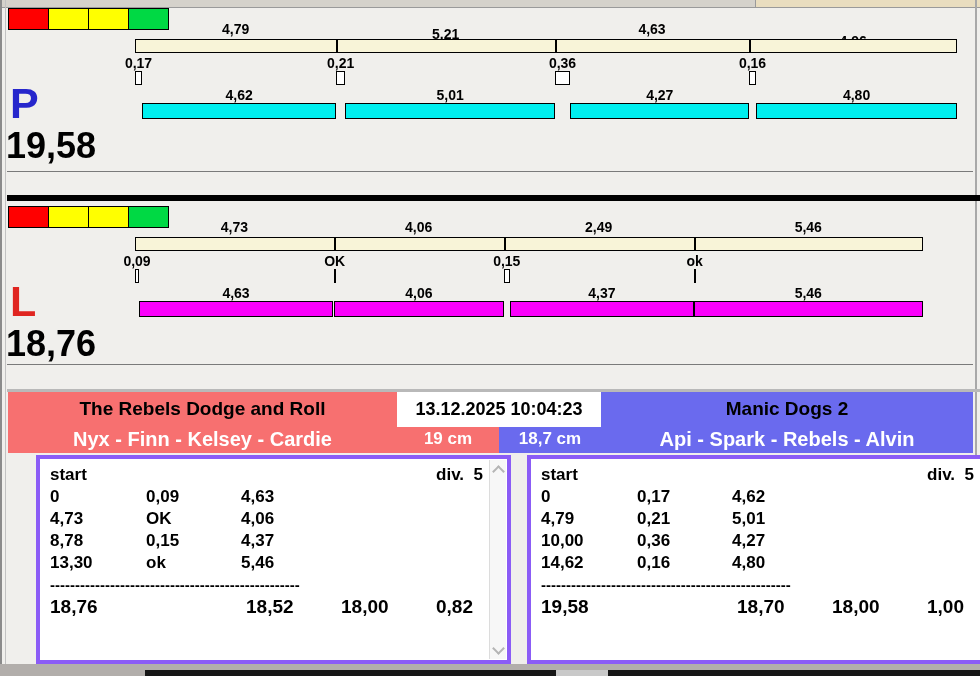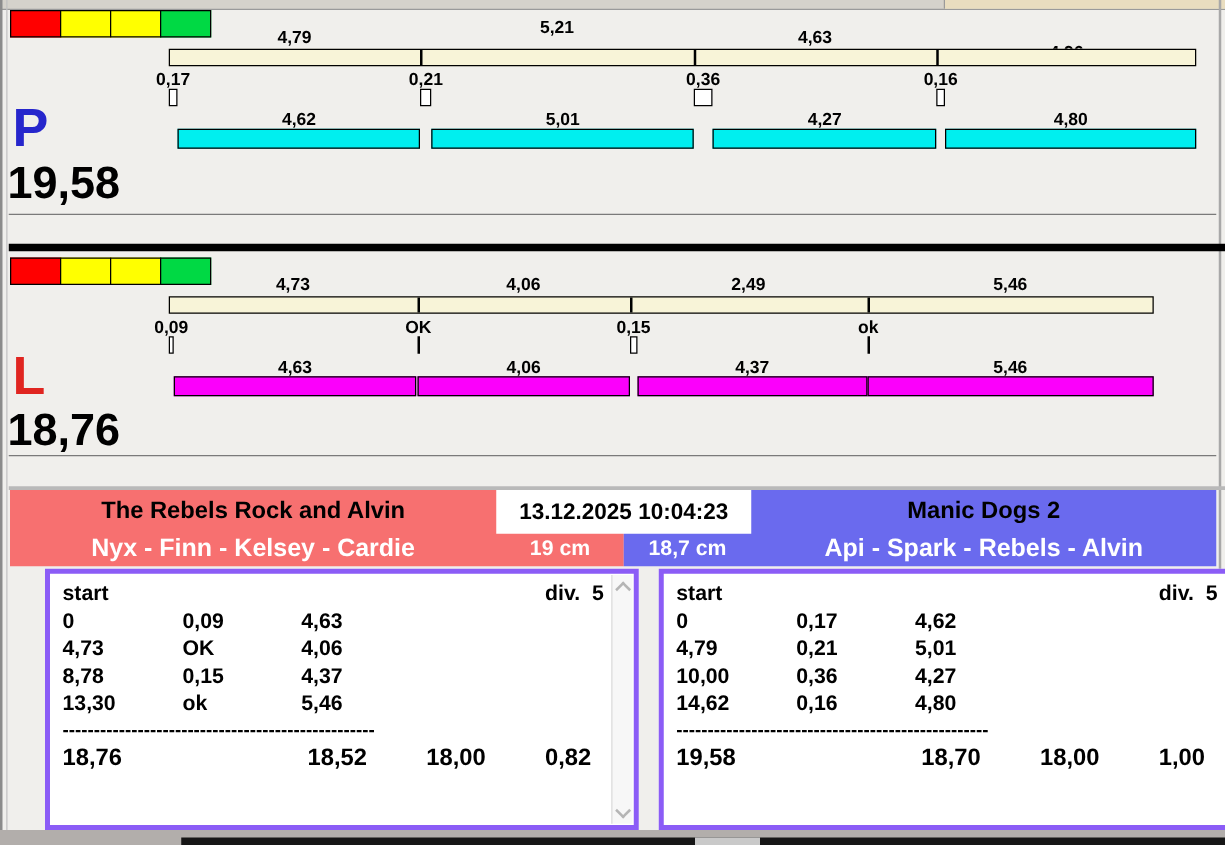--- a/index.html
+++ b/index.html
@@ -64,21 +64,21 @@
 
 <div id="panels-root" class="abs" style="left:0;top:0;width:980px;height:392px;">
     <div class="abs" style="left: 0px; top: 8px; width: 980px; height: 164px;">
       <div style="position: absolute; left: 8px; top: 0px;">
         <div class="light" style="left: 0px; background: rgb(255, 0, 0);"></div>
         <div class="light" style="left: 40px; background: rgb(255, 255, 0);"></div>
         <div class="light" style="left: 80px; background: rgb(255, 255, 0);"></div>
         <div class="light" style="left: 120px; background: rgb(0, 217, 68);"></div>
       </div>
       <div class="bar-lbl ctr" style="left: 235.59px; top: 13px;">4,79</div>
-      <div class="bar-lbl ctr" style="left: 445.59px; top: 5px;">5,21</div>
+      <div class="bar-lbl ctr" style="left: 445.59px; top: 18px;">5,21</div>
       <div class="bar-lbl ctr" style="left: 652.02px; top: 13px;">4,63</div>
       <div class="bar-lbl ctr" style="left: 853.2px; top: 13px; margin-top: 12px;">4,96</div>
       <div class="bar-top" style="left: 135px; top: 31px; width: 822.36px;">
         <div class="bar-div" style="left: 200.18px;"></div>
         <div class="bar-div" style="left: 419px;"></div>
         <div class="bar-div" style="left: 613.04px;"></div>
       </div>
       <div class="bar-lbl ctr" style="left: 138.5px; top: 47px;">0,17</div>
       <div class="xch-box" style="left: 135px; top: 63px; width: 7px;"></div>
       <div class="bar-lbl ctr" style="left: 340.68px; top: 47px;">0,21</div>
@@ -133,21 +133,21 @@
       <div class="lane-letter" style="top: 74px; color: rgb(224, 37, 32);">L</div>
       <div class="lane-total" style="top: 120px;">18,76</div>
     </div>
   </div>
 <div class="abs panel-sep-thin" style="left:7px;top:171px;width:966px;"></div>
 <div class="abs black-sep"></div>
 <div class="abs panel-sep-thin" style="left:7px;top:364px;width:966px;"></div>
 <div class="abs pre-header-line"></div>
 
 <div class="abs team-hdr" id="hdr-left" style="left: 8px; width: 491px; background: rgb(247, 112, 112);">
-  <div class="team-name" style="left:0;top:6px;width:389px;">The Rebels Rock and Alvin</div>
+  <div class="team-name" style="left:0;top:6px;width:389px;">The Rebels Dodge and Roll</div>
   <div class="team-members" style="left:0;top:36px;width:389px;">Nyx - Finn - Kelsey - Cardie</div>
 </div>
 <div class="abs team-hdr" id="hdr-right" style="left: 499px; width: 474px; background: rgb(106, 106, 238);">
   <div class="team-name" style="left:102px;top:6px;width:372px;">Manic Dogs 2</div>
   <div class="team-members" style="left:102px;top:36px;width:372px;">Api - Spark - Rebels - Alvin</div>
 </div>
 <div class="abs date-box">13.12.2025 10:04:23</div>
 <div class="abs height-lbl" style="left:397px;">19 cm</div>
 <div class="abs height-lbl" style="left:499px;">18,7 cm</div>
 

